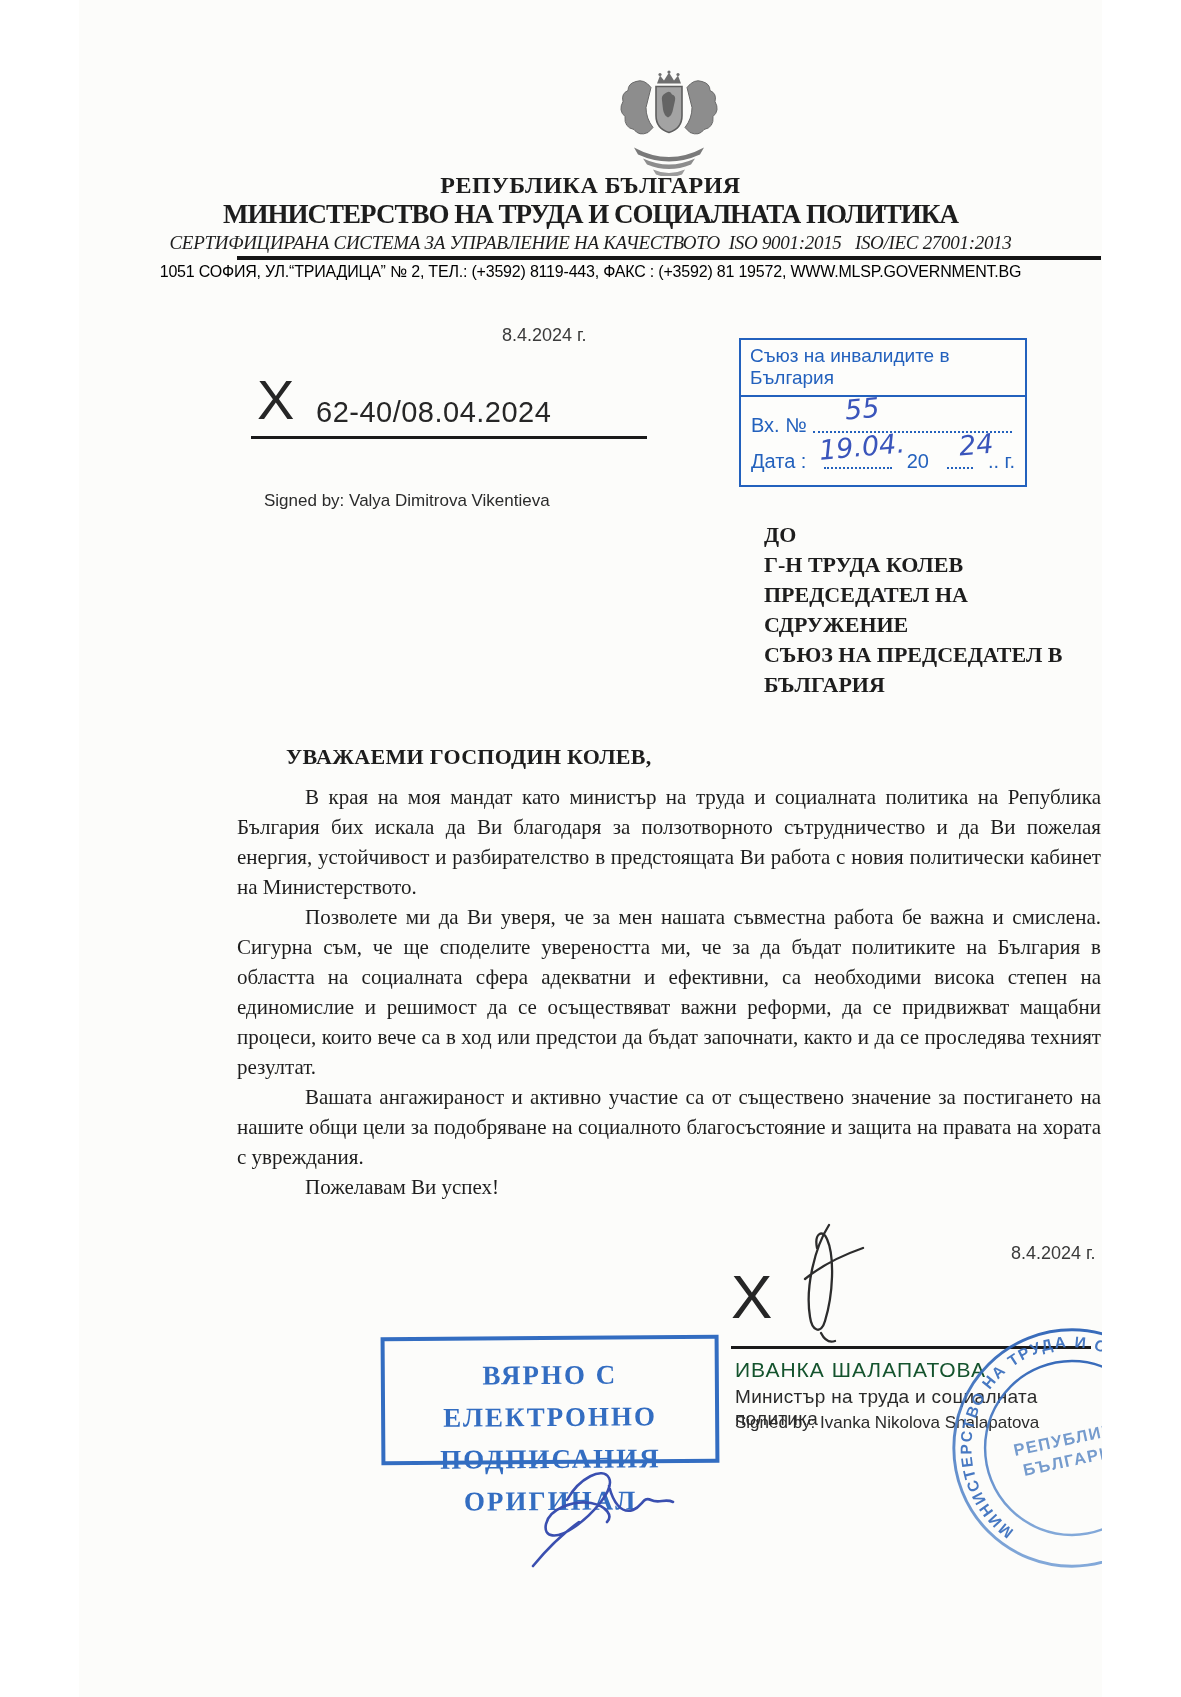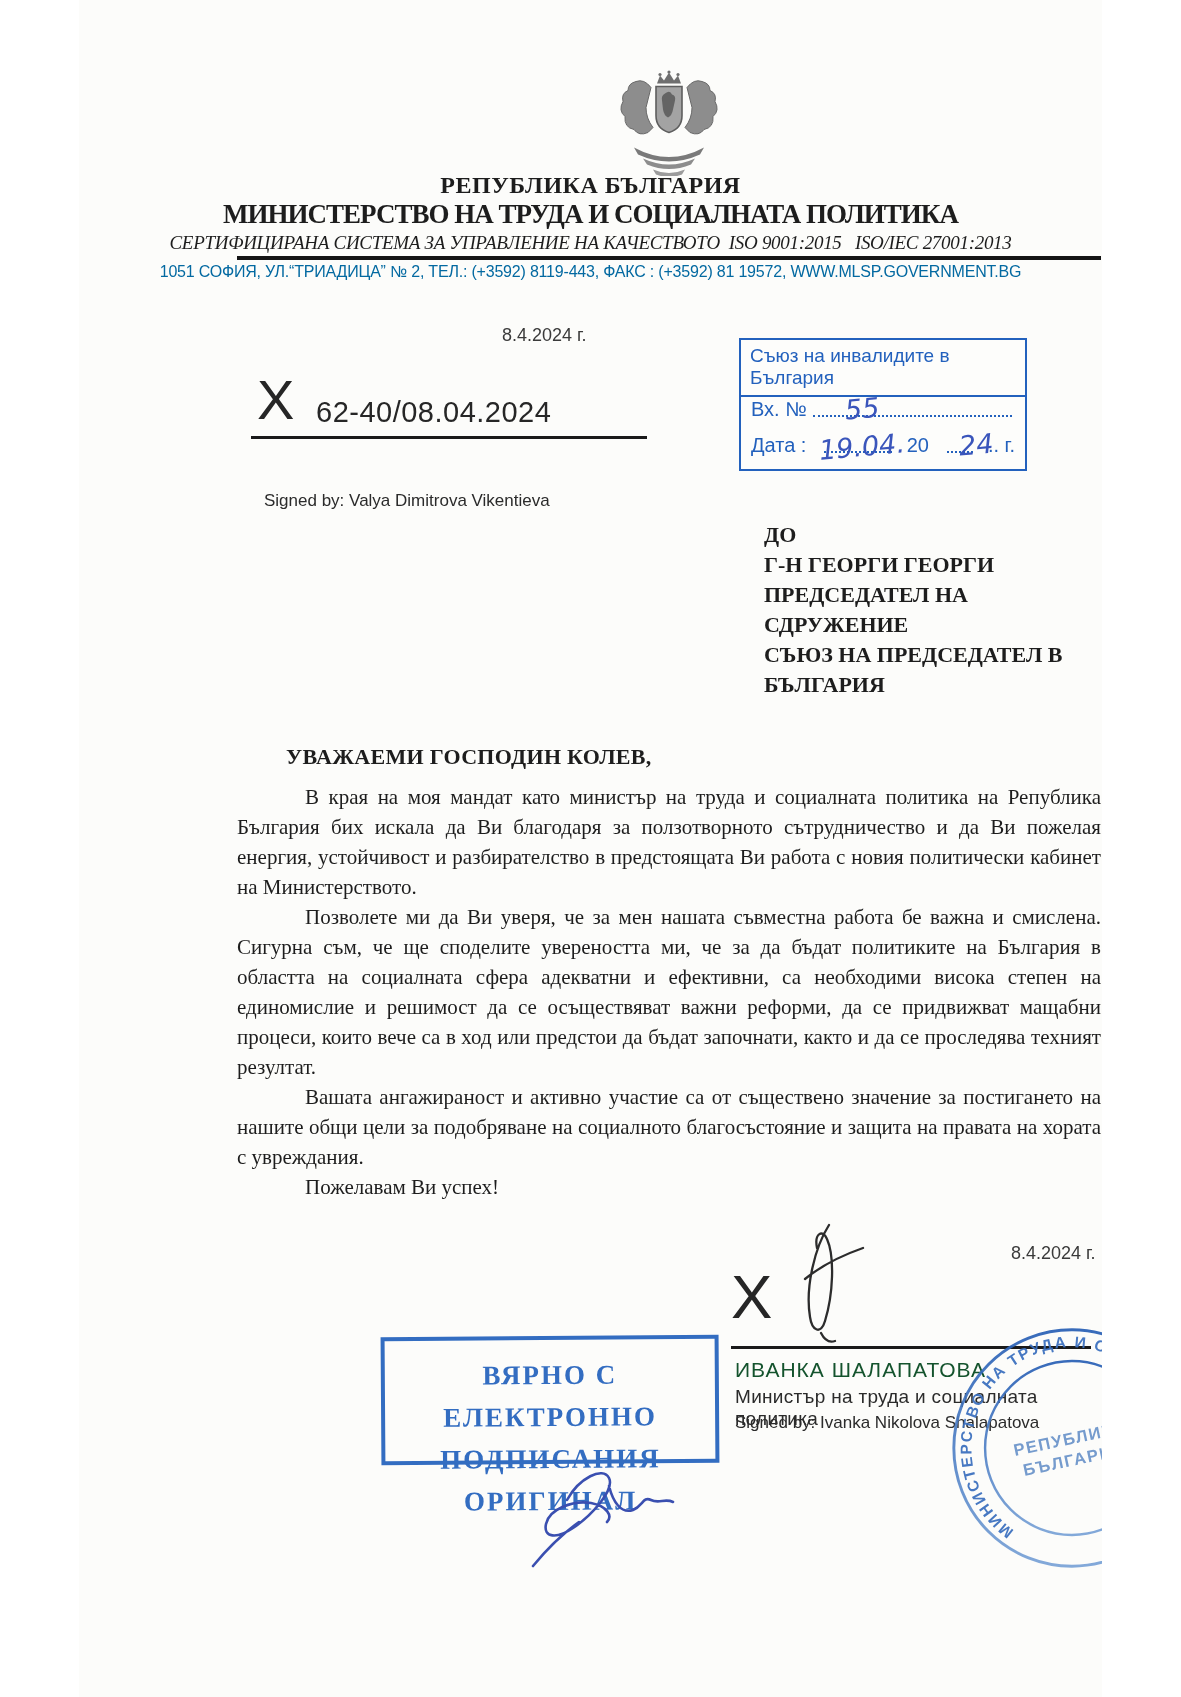--- a/index.html
+++ b/index.html
@@ -17,42 +17,42 @@
   
   .coat{left:505px;top:70px;width:170px;height:106px;}
   .lh-republic{left:0;top:172px;width:100%;text-align:center;
     font-size:24px;font-weight:bold;letter-spacing:.5px;}
   .lh-ministry{left:0;top:199px;width:100%;text-align:center;
     font-size:27px;font-weight:bold;letter-spacing:-1px;}
   .lh-cert{left:0;top:232px;width:100%;text-align:center;
     font-size:19px;font-style:italic;white-space:pre;letter-spacing:-.3px;}
   .lh-rule{left:158px;top:256px;width:864px;height:4px;background:#141414;}
   .lh-address{left:0;top:263px;width:100%;text-align:center;
-    font-family:"Liberation Sans",sans-serif;font-size:16px;letter-spacing:-.2px;color:#0369a1;}
+    font-family:"Liberation Sans",sans-serif;font-size:16px;letter-spacing:-.2px;color:#000000;}
 
   
   .ref-date{left:423px;top:325px;font-family:"Liberation Sans",sans-serif;
     font-size:18px;color:#3a3a3a;}
   .ref-x{left:178px;top:372px;font-family:"Liberation Sans",sans-serif;
     font-size:56px;line-height:56px;color:#262626;}
   .ref-num{left:237px;top:396px;font-family:"Liberation Sans",sans-serif;
     font-size:29px;letter-spacing:.5px;color:#262626;}
   .ref-line{left:172px;top:436px;width:396px;height:3px;background:#1a1a1a;}
   .ref-signed{left:185px;top:491px;font-family:"Liberation Sans",sans-serif;
     font-size:17px;color:#2b2b2b;}
 
   
   .in-stamp{left:660px;top:338px;width:284px;
     border:2px solid var(--stamp-blue,#2361bd);
     color:var(--stamp-blue,#2361bd);
     font-family:"Liberation Sans",sans-serif;
     background:rgba(255,255,255,.25);}
   .in-stamp .title{font-size:19px;padding:5px 9px 6px;
     border-bottom:2px solid var(--stamp-blue,#2361bd);}
-  .in-stamp .bodyrows{position:relative;padding:0 10px 12px;}
+  .in-stamp .bodyrows{position:relative;padding:16px 10px 12px;}
   .srow{display:flex;align-items:flex-end;font-size:20px;line-height:24px;}
   .srow + .srow{margin-top:12px;gap:12px;}
   .leader{flex:1 1 auto;border-bottom:2px dotted currentColor;margin:0 3px 4px 6px;height:16px;}
   .leader.short{flex:0 0 26px;}
   .hand{font-family:"DejaVu Sans",sans-serif;font-style:italic;
     color:var(--ink-blue,#3a55bb);font-size:27px;line-height:24px;
     transform:rotate(-5deg);display:inline-block;}
   .hand.h55{position:absolute;left:104px;top:0px;}
   .hand.h1904{position:absolute;left:78px;top:38px;}
   .hand.h24{position:absolute;left:218px;top:36px;}
@@ -141,21 +141,21 @@
         <span>.. г.</span>
       </div>
       <span class="hand h55">55</span>
       <span class="hand h1904">19.04.</span>
       <span class="hand h24">24</span>
     </div>
   </div>
 
   <div class="abs recipient">
     <div>ДО</div>
-    <div>Г-Н ГЕОРГИ ГЕОРГИ</div>
+    <div>Г-Н ТРУДА КОЛЕВ</div>
     <div>ПРЕДСЕДАТЕЛ НА СДРУЖЕНИЕ</div>
     <div>СЪЮЗ НА ПРЕДСЕДАТЕЛ В</div>
     <div>БЪЛГАРИЯ</div>
   </div>
 
   <div class="abs salutation">УВАЖАЕМИ ГОСПОДИН КОЛЕВ,</div>
   <div class="abs letter-body">
     <p>В края на моя мандат като министър на труда и социалната политика на Република България бих искала да Ви благодаря за ползотворното сътрудничество и да Ви пожелая енергия, устойчивост и разбирателство в предстоящата Ви работа с новия политически кабинет на Министерството.</p>
     <p>Позволете ми да Ви уверя, че за мен нашата съвместна работа бе важна и смислена. Сигурна съм, че ще споделите увереността ми, че за да бъдат политиките на България в областта на социалната сфера адекватни и ефективни, са необходими висока степен на единомислие и решимост да се осъществяват важни реформи, да се придвижват мащабни процеси, които вече са в ход или предстои да бъдат започнати, както и да се проследява техният резултат.</p>
     <p>Вашата ангажираност и активно участие са от съществено значение за постигането на нашите общи цели за подобряване на социалното благосъстояние и защита на правата на хората с увреждания.</p>

